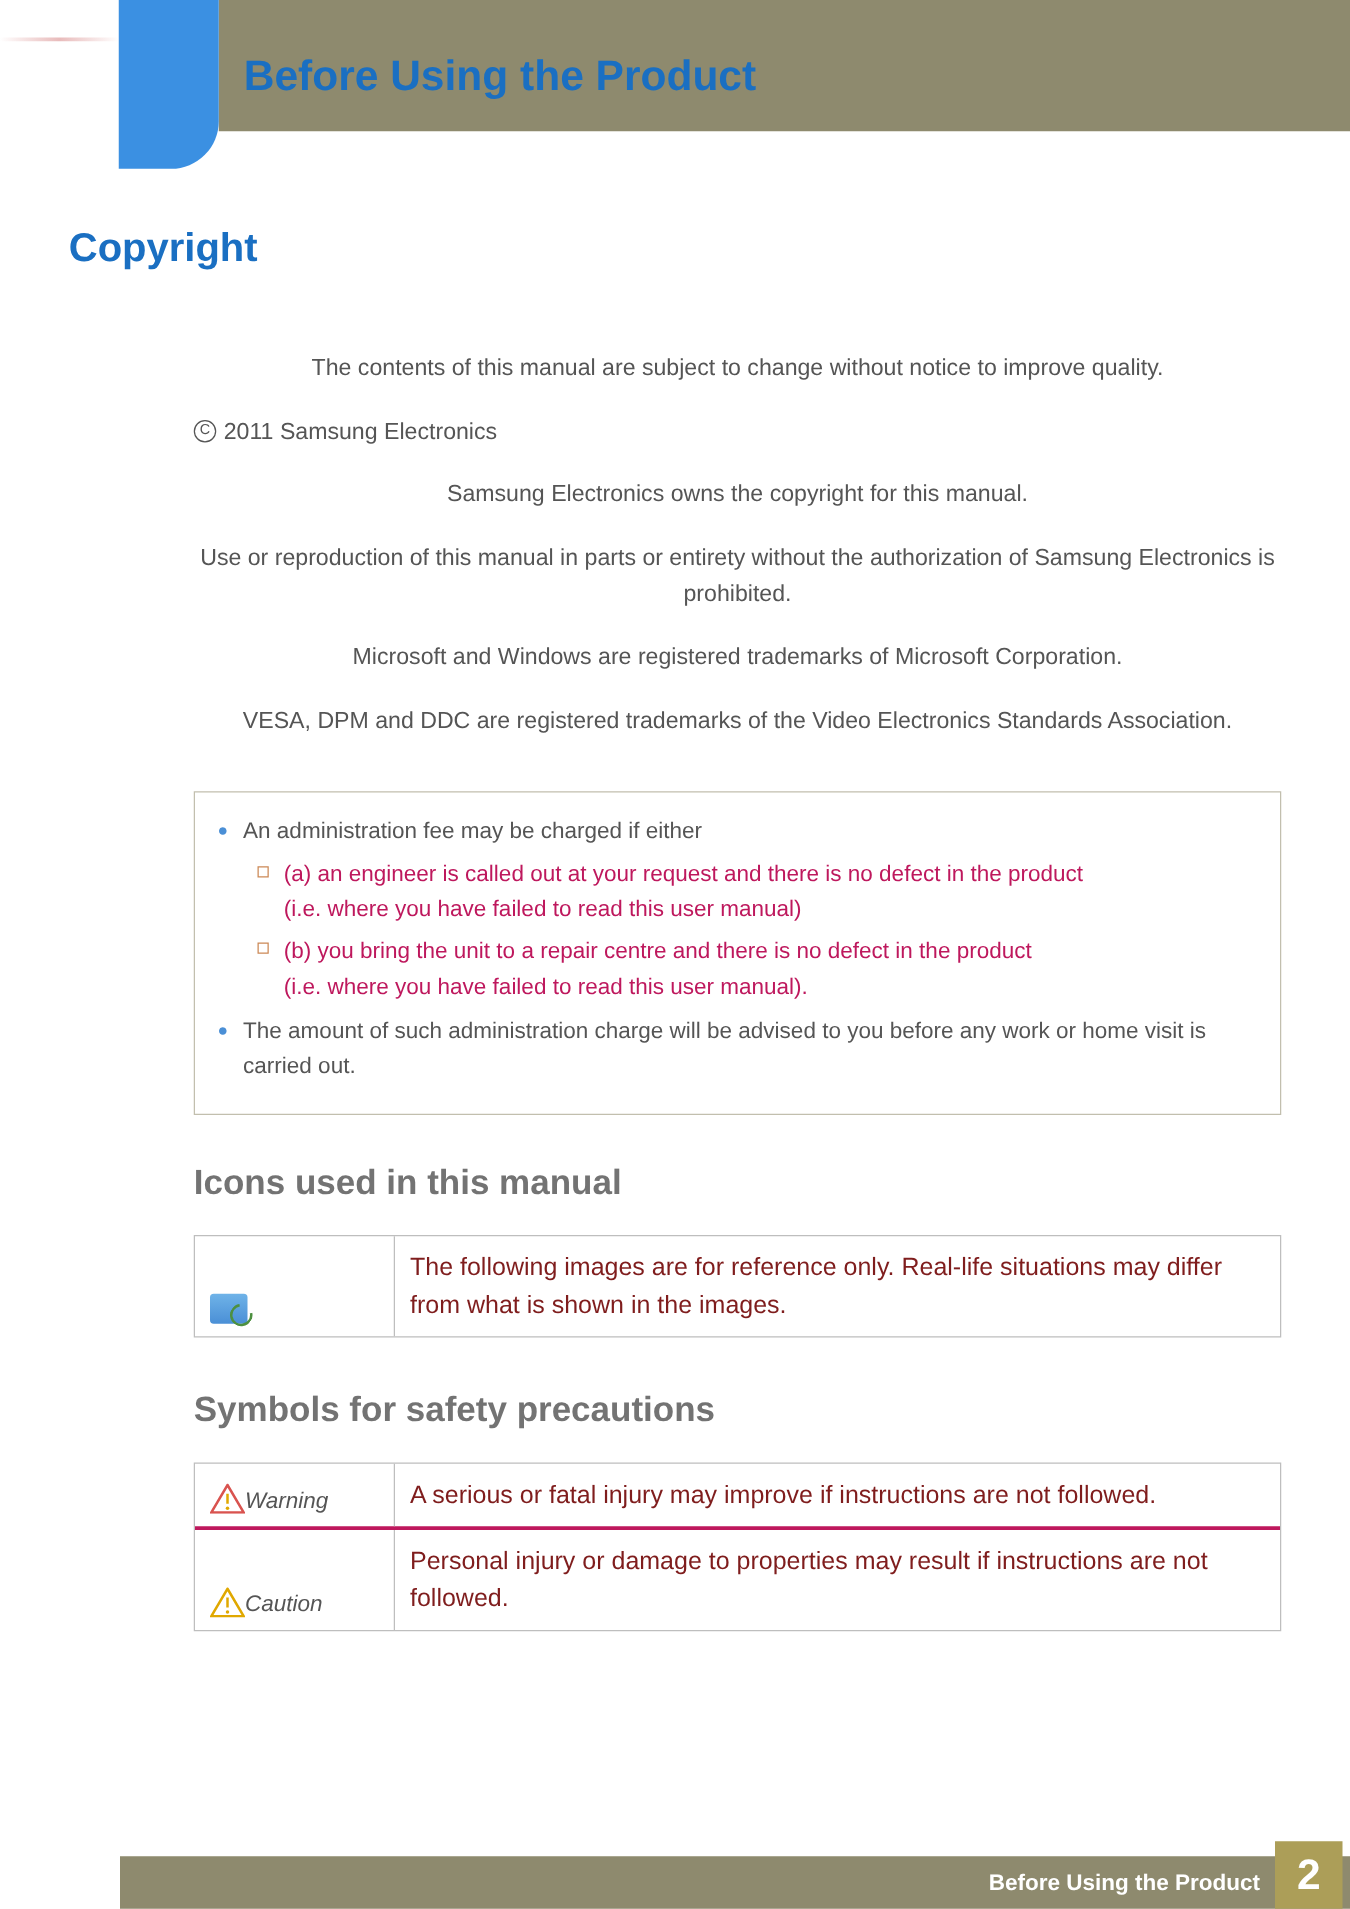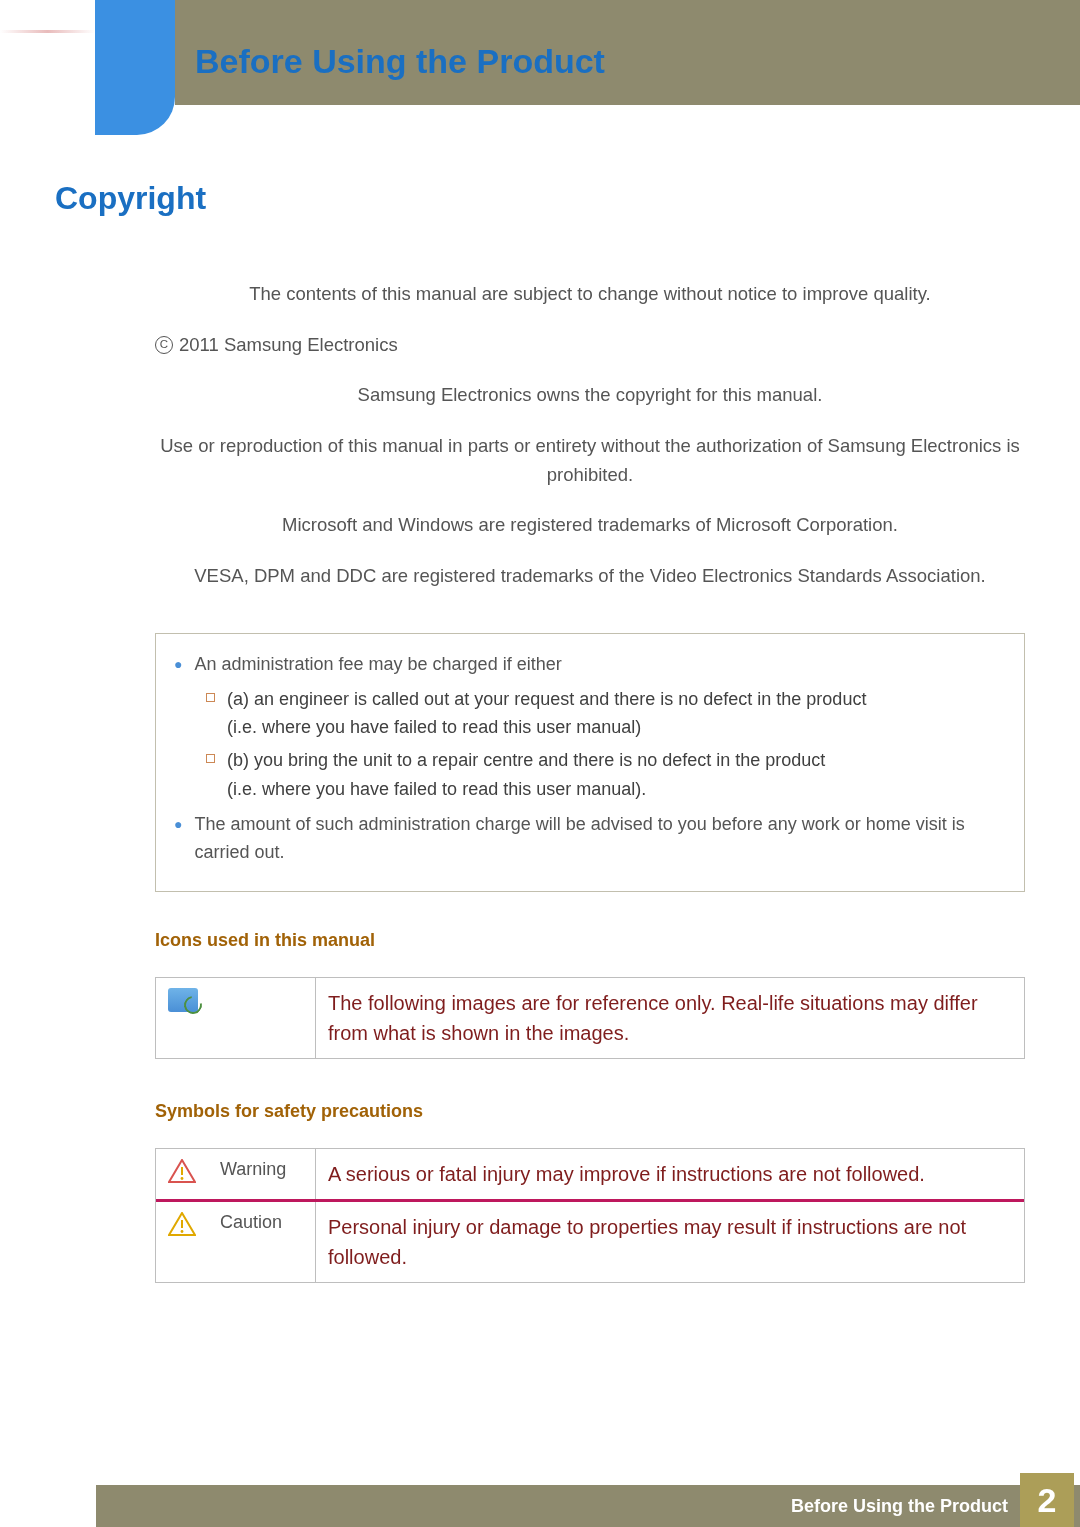--- a/index.html
+++ b/index.html
@@ -94,53 +94,54 @@
     color: #4a8fd6;
     font-size: 14px;
     margin-top: 3px;
     flex-shrink: 0;
   }
   .subbullet {
     display: flex;
     gap: 12px;
     margin-left: 32px;
     font-size: 18px;
-    color: #404040;
+    color: #be185d;
     line-height: 1.6;
     margin-bottom: 4px;
   }
   .sub-dot {
     flex-shrink: 0;
     width: 9px; height: 9px;
     border: 1.2px solid #cc8855;
     margin-top: 8px;
   }
   .subtext { display: block; }
   .h3 {
     margin-left: 100px;
-    font-size: 18px;
-    font-weight: bold;
-    color: #a16207;
+    font-size: 28px;
+    font-weight: bold;
+    color: #737373;
     margin-bottom: 26px;
   }
   .icon-table {
     margin-left: 100px;
     width: calc(100% - 100px);
     border: 1px solid #bebebe;
     margin-bottom: 42px;
   }
   .icon-row { display: flex; }
   .icon-row + .icon-row { border-top: 3px solid #be185d; }
   .icon-cell-left {
     width: 160px;
     border-right: 1px solid #bebebe;
     display: flex;
-    align-items: flex-start;
-    gap: 24px;
+    align-items: flex-end;
+    gap: 0;
     padding: 10px 12px;
+    font-style: italic;
   }
   .icon-cell-right {
     flex: 1;
     padding: 10px 12px;
     font-size: 20px;
     color: #7f1d1d;
     line-height: 1.5;
     display: flex;
     align-items: center;
   }

